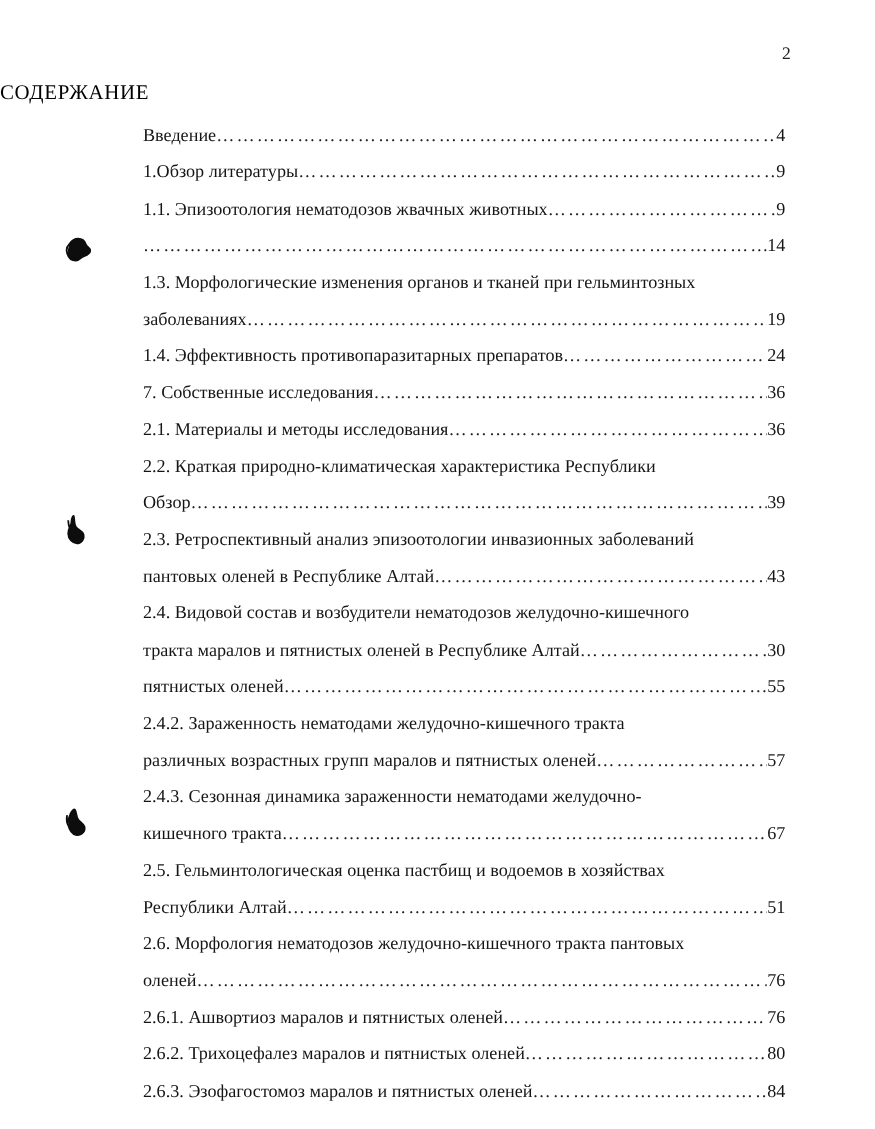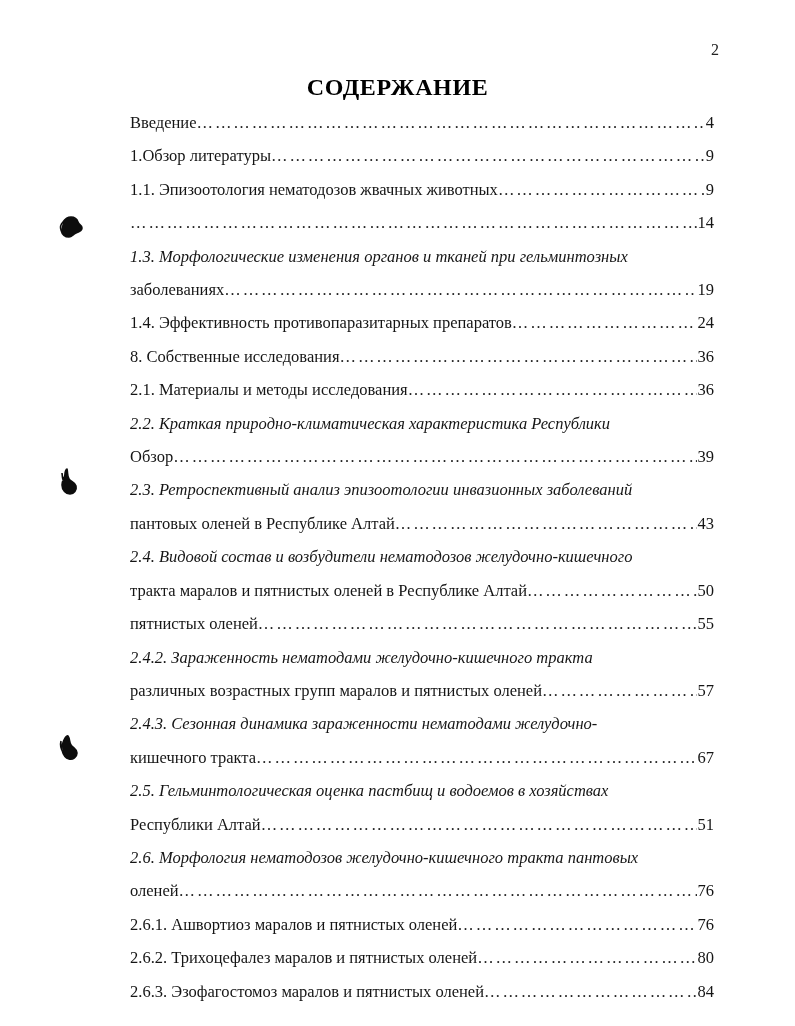--- a/index.html
+++ b/index.html
@@ -27,23 +27,22 @@
     line-height: 1;
     color: #222;
   }
 
   
   .toc-title {
     position: absolute;
     top: 74px;
     left: 0;
     right: 0;
-    text-align: center;
-    font-size: 24px;
-    font-weight: bold;
+    font-size: 19px;
+    font-weight: normal;
     letter-spacing: 0.6px;
     color: #000;
   }
 
   
   .toc {
     position: absolute;
     top: 106px;
     left: 130px;
     width: 584px;
@@ -52,21 +51,20 @@
   .toc-entry {
     font-size: 16.5px;
     line-height: 33.4px;
     color: #151515;
     white-space: nowrap;
   }
 
   
   .toc-entry.plain {
     display: block;
-    font-style: italic;
   }
 
   
   .toc-entry.leader {
     display: flex;
     align-items: baseline;
     width: 100%;
   }
   .toc-entry.leader .label {
     flex: 0 0 auto;
@@ -134,21 +132,21 @@
         <span class="label">заболеваниях</span>
         <span class="dots">……………………………………………………………………………………………………………………………………………………………………</span>
         <span class="pageno">19</span>
       </div>
       <div class="toc-entry leader">
         <span class="label">1.4. Эффективность противопаразитарных препаратов</span>
         <span class="dots">……………………………………………………………………………………………………………………………………………………………………</span>
         <span class="pageno">24</span>
       </div>
       <div class="toc-entry leader">
-        <span class="label">8. Собственные исследования</span>
+        <span class="label">7. Собственные исследования</span>
         <span class="dots">……………………………………………………………………………………………………………………………………………………………………</span>
         <span class="pageno">36</span>
       </div>
       <div class="toc-entry leader">
         <span class="label">2.1. Материалы и методы исследования</span>
         <span class="dots">……………………………………………………………………………………………………………………………………………………………………</span>
         <span class="pageno">36</span>
       </div>
       <div class="toc-entry plain">2.2. Краткая природно-климатическая характеристика Республики</div>
       <div class="toc-entry leader">
@@ -159,21 +157,21 @@
       <div class="toc-entry plain">2.3. Ретроспективный анализ эпизоотологии инвазионных заболеваний</div>
       <div class="toc-entry leader">
         <span class="label">пантовых оленей в Республике Алтай</span>
         <span class="dots">……………………………………………………………………………………………………………………………………………………………………</span>
         <span class="pageno">43</span>
       </div>
       <div class="toc-entry plain">2.4. Видовой состав и возбудители нематодозов желудочно-кишечного</div>
       <div class="toc-entry leader">
         <span class="label">тракта маралов и пятнистых оленей в Республике Алтай</span>
         <span class="dots">……………………………………………………………………………………………………………………………………………………………………</span>
-        <span class="pageno">50</span>
+        <span class="pageno">30</span>
       </div>
       <div class="toc-entry leader">
         <span class="label">пятнистых оленей</span>
         <span class="dots">……………………………………………………………………………………………………………………………………………………………………</span>
         <span class="pageno">55</span>
       </div>
       <div class="toc-entry plain">2.4.2. Зараженность нематодами желудочно-кишечного тракта</div>
       <div class="toc-entry leader">
         <span class="label">различных возрастных групп маралов и пятнистых оленей</span>
         <span class="dots">……………………………………………………………………………………………………………………………………………………………………</span>

